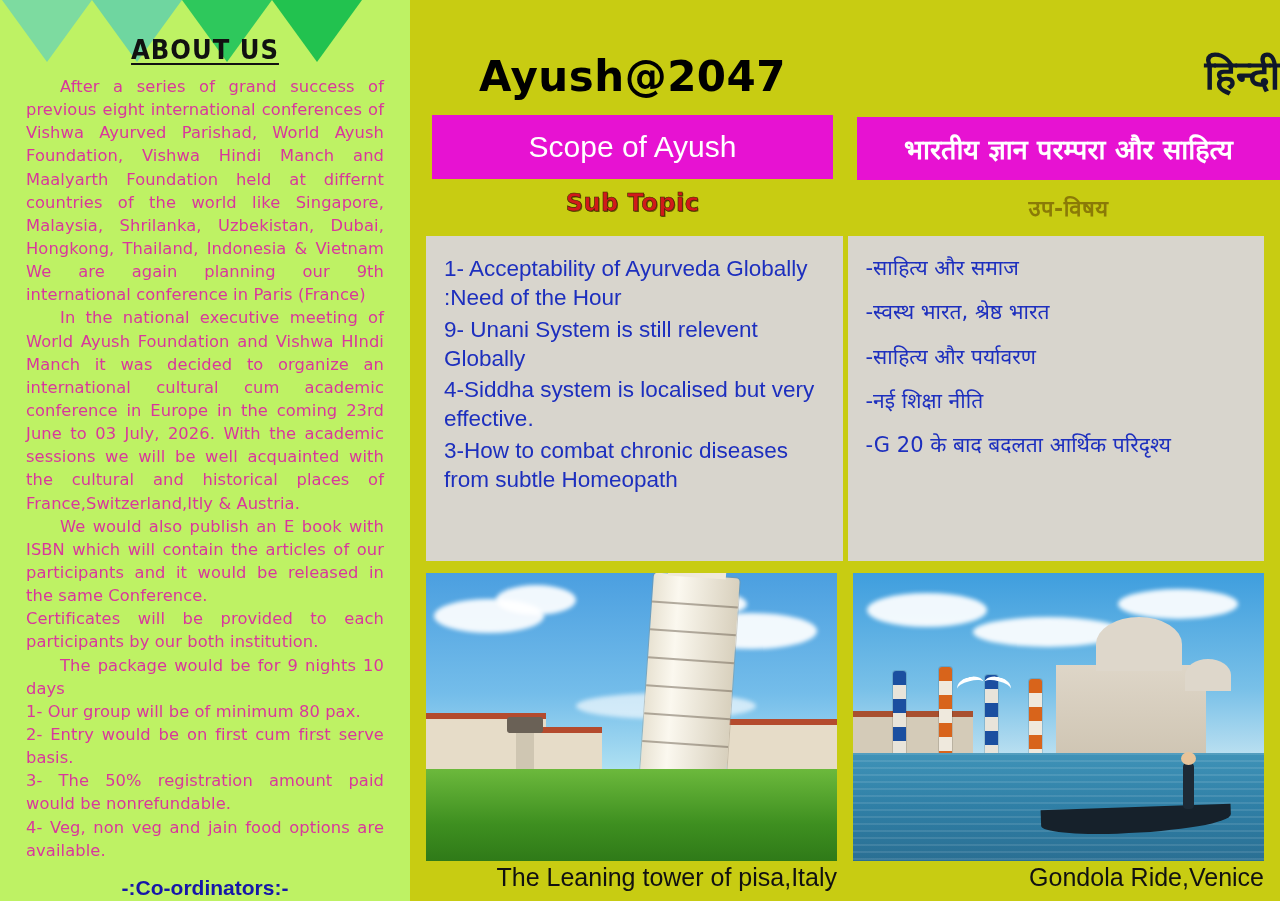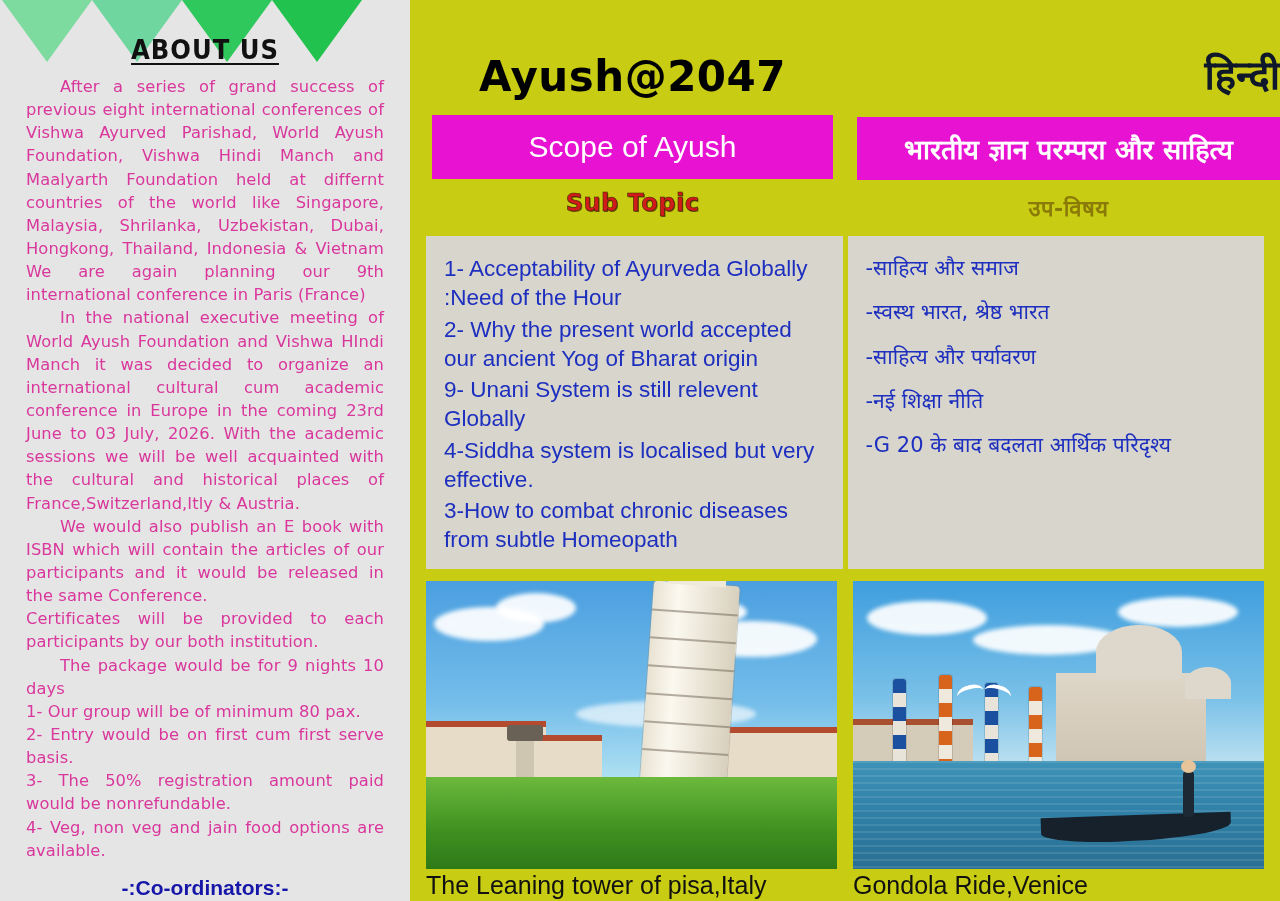--- a/index.html
+++ b/index.html
@@ -18,21 +18,21 @@
     width: 1280px;
     height: 901px;
     display: flex;
   }
 
   
   .left-panel {
     position: relative;
     width: 410px;
     height: 901px;
-    background: #e5e5e5;
+    background: #bef264;
     box-sizing: border-box;
     overflow: hidden;
   }
   .tri-row {
     position: absolute;
     top: 0;
     left: 0;
     width: 410px;
     height: 64px;
     display: flex;
@@ -200,21 +200,21 @@
     width: 100%;
   }
   .photo-wrap { width: 50%; position: relative; }
   .photo {
     position: relative;
     width: 100%;
     height: 288px;
     overflow: hidden;
   }
   .caption {
-    text-align: left;
+    text-align: right;
     font-family: "Liberation Sans", sans-serif;
     font-size: 25px;
     color: #111;
     margin-top: 2px;
   }
 
   
   .sky-pisa {
     position: absolute; inset: 0;
     background: linear-gradient(#4b9fe0 0%, #74bdea 42%, #aee0f2 68%, #cfeaf3 82%, #dff1f5 100%);
@@ -396,21 +396,20 @@
         <div class="title-hindi">हिन्दी</div>
         <div class="band-magenta hindi">भारतीय ज्ञान परम्परा और साहित्य</div>
         <div class="sub-topic hindi">उप-विषय</div>
       </div>
     </div>
 
     <div class="content-row">
       <div class="card">
         <ul>
           <li>1- Acceptability of Ayurveda Globally :Need of the Hour</li>
-          <li>2- Why the present world accepted our ancient Yog of Bharat origin</li>
           <li>9- Unani System is still relevent Globally</li>
           <li>4-Siddha system is localised but very effective.</li>
           <li>3-How to combat chronic diseases from subtle Homeopath</li>
         </ul>
       </div>
       <div class="card hindi">
         <ul>
           <li>-साहित्य और समाज</li>
           <li>-स्वस्थ भारत, श्रेष्ठ भारत</li>
           <li>-साहित्य और पर्यावरण</li>

